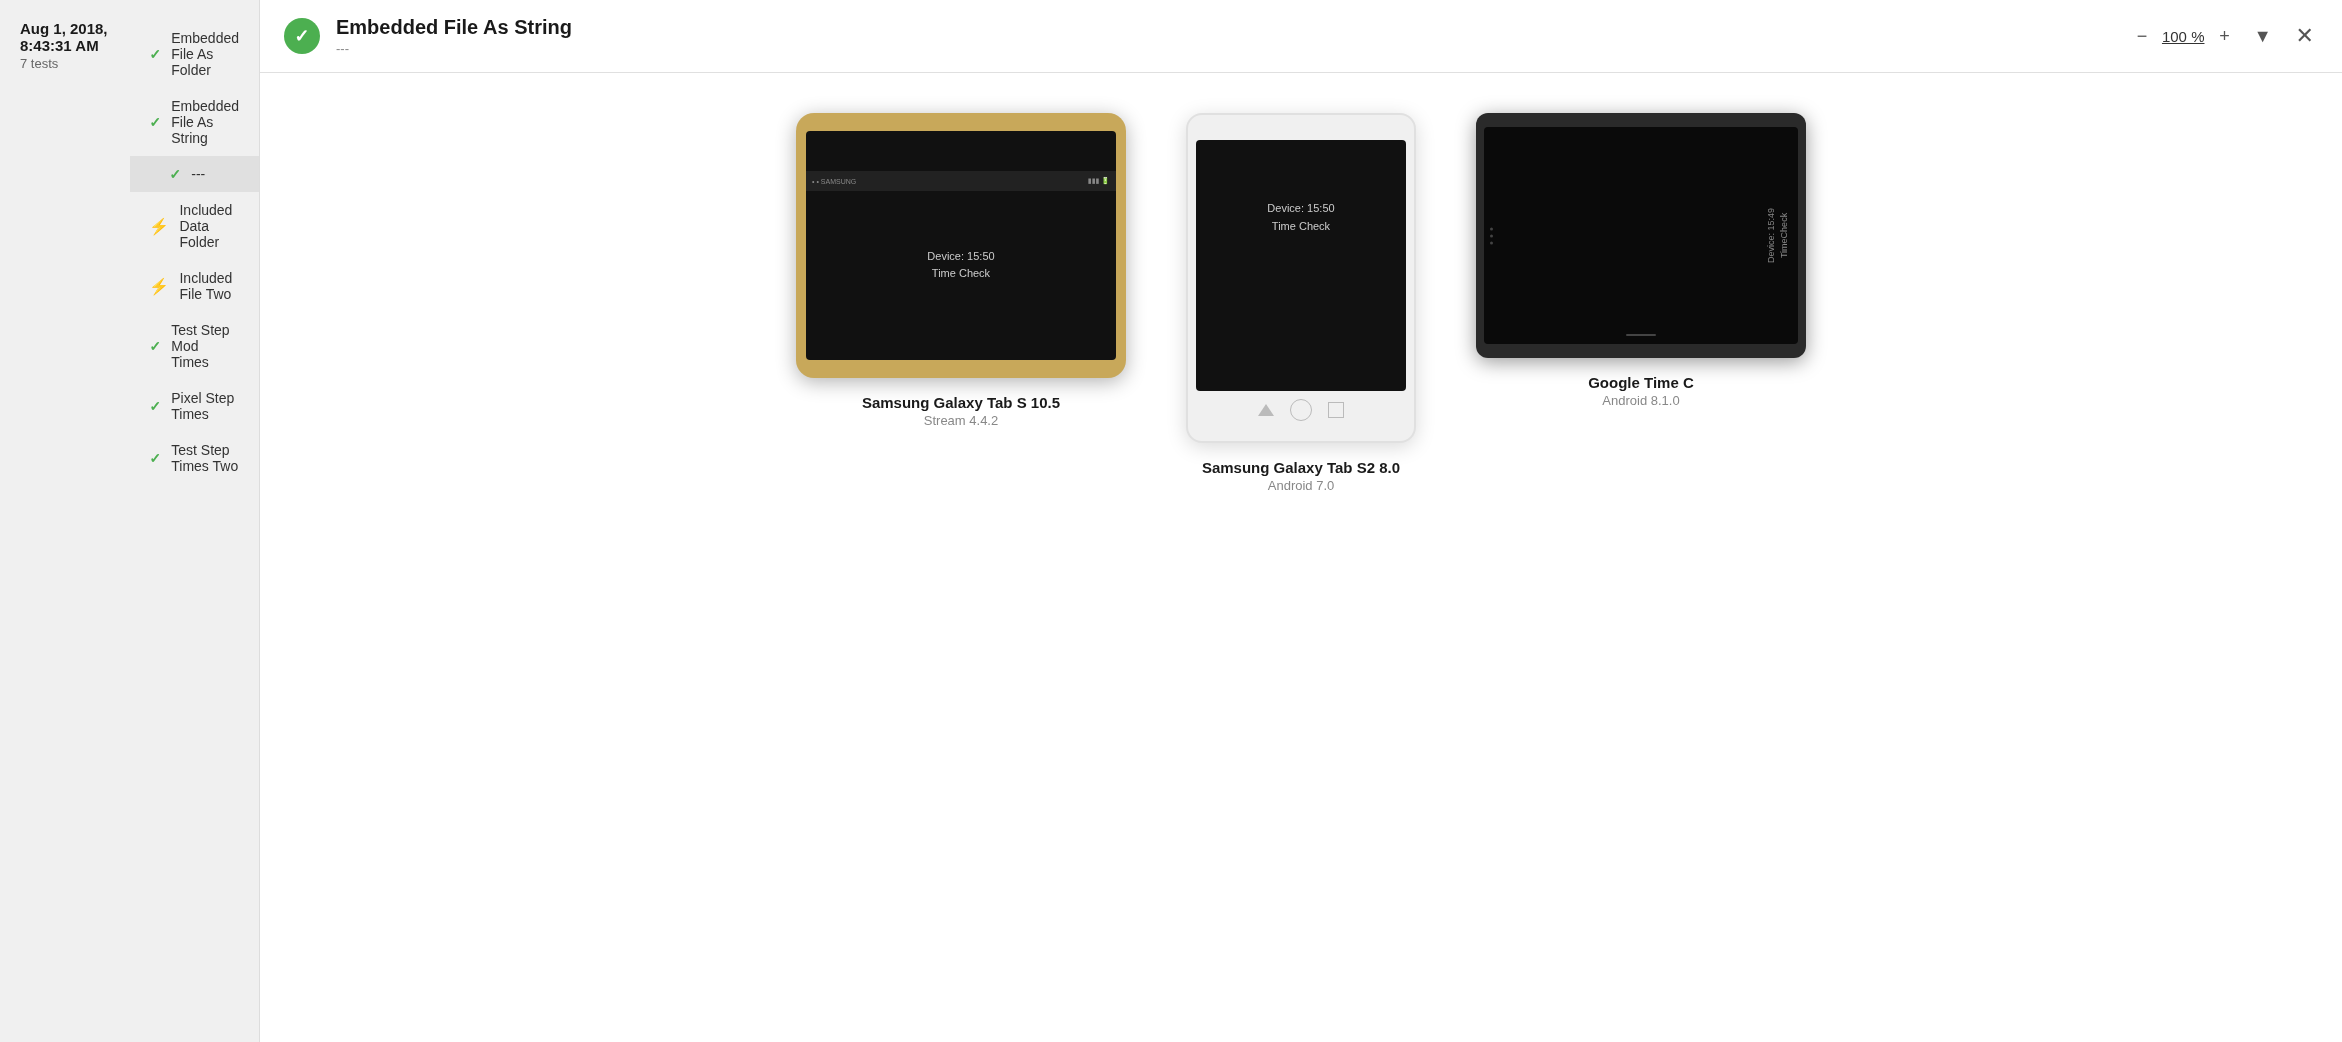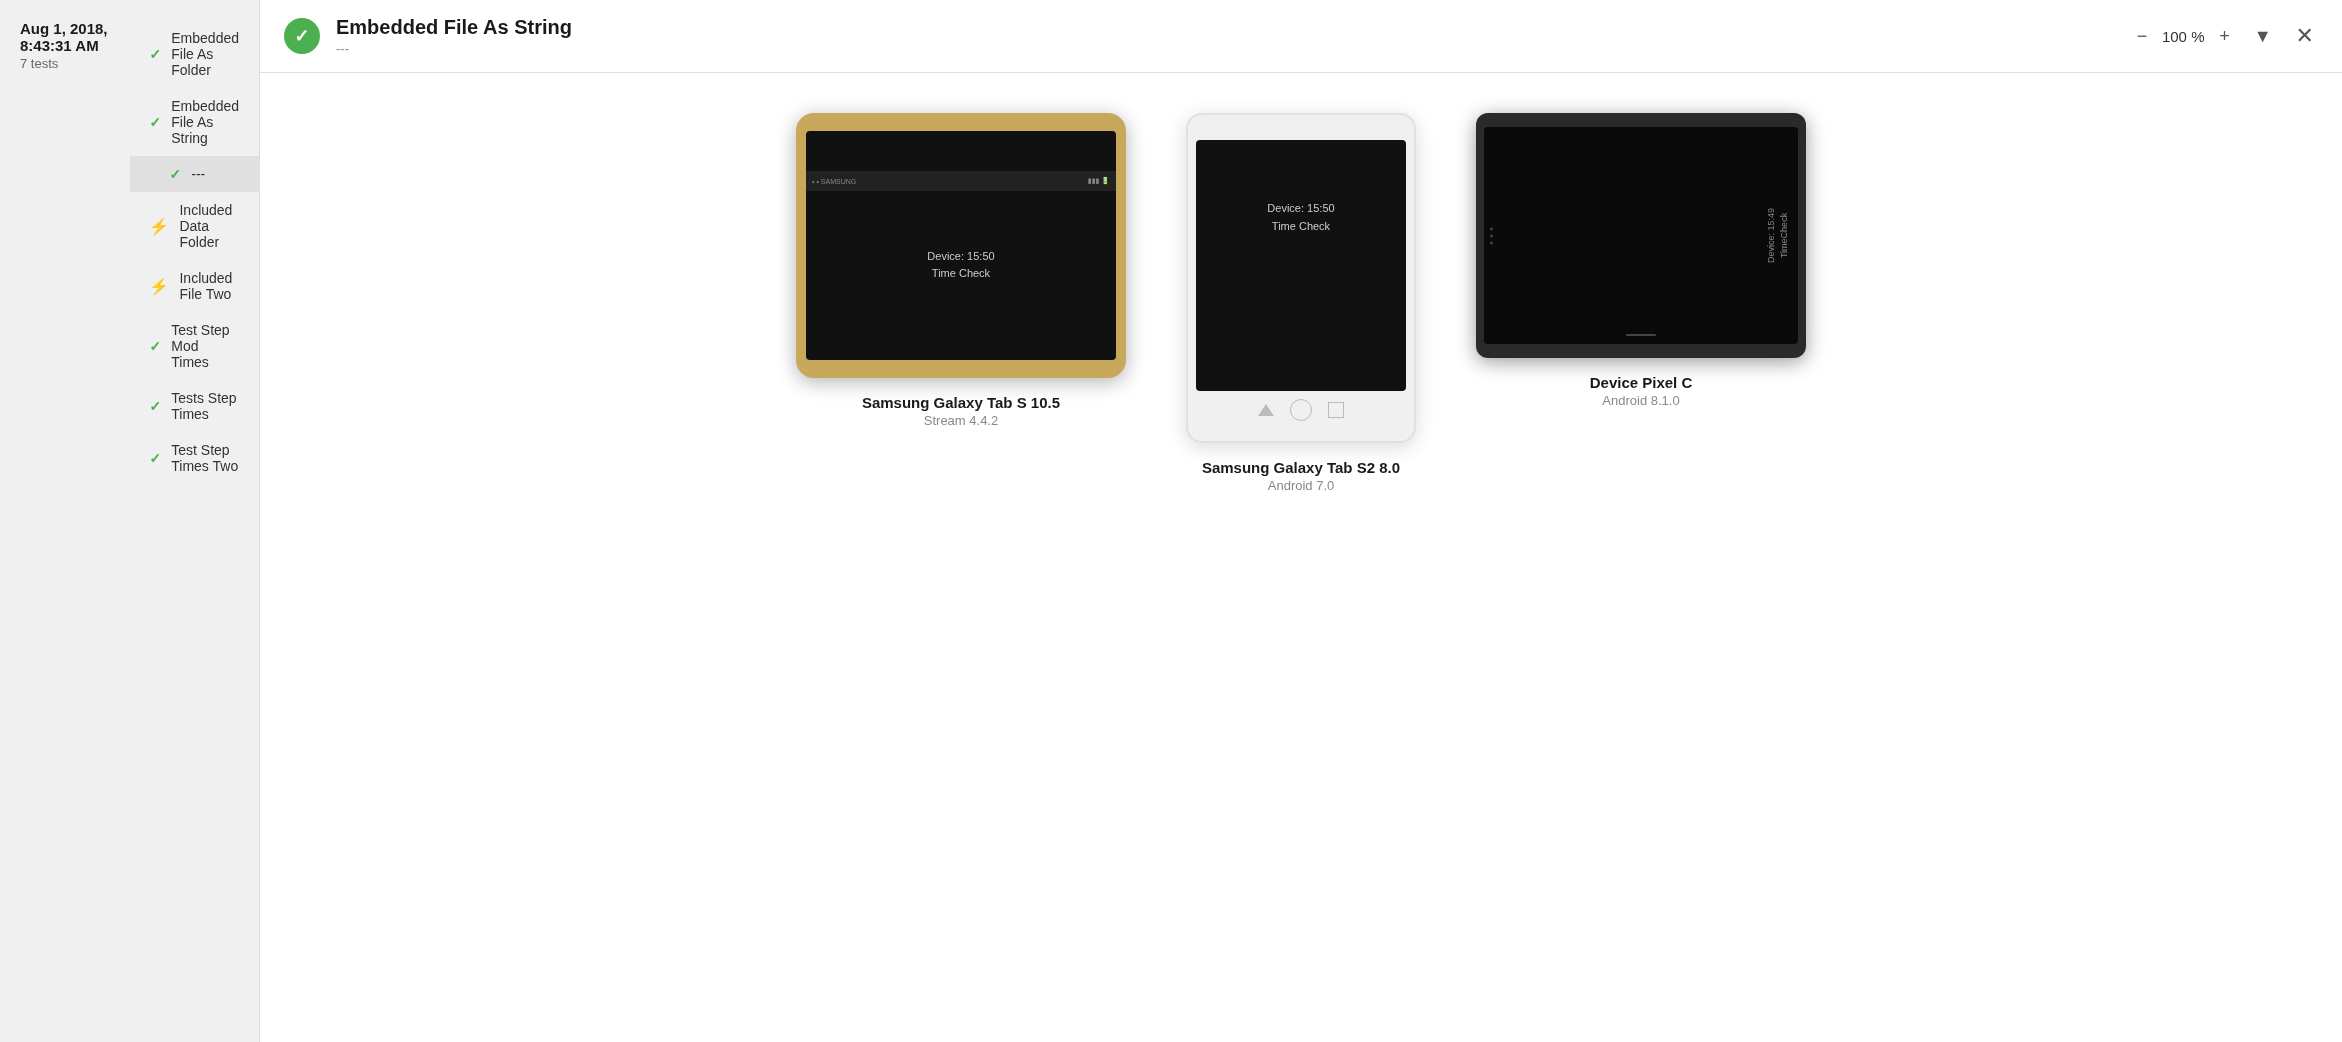--- a/index.html
+++ b/index.html
@@ -162,20 +162,21 @@
       display: flex;
       align-items: center;
       justify-content: center;
     }
 
     .zoom-percent {
       font-size: 15px;
       color: #333;
       min-width: 48px;
       text-align: center;
+      text-decoration: underline;
     }
 
     .filter-btn {
       cursor: pointer;
       font-size: 18px;
       color: #555;
       background: none;
       border: none;
       padding: 4px;
     }
@@ -425,21 +426,21 @@
       <div class="sidebar-item">
         <span class="check-red">⚡</span>
         <span>Included File Two</span>
       </div>
       <div class="sidebar-item">
         <span class="check-green">✓</span>
         <span>Test Step Mod Times</span>
       </div>
       <div class="sidebar-item">
         <span class="check-green">✓</span>
-        <span>Tests Step Times</span>
+        <span>Pixel Step Times</span>
       </div>
       <div class="sidebar-item">
         <span class="check-green">✓</span>
         <span>Test Step Times Two</span>
       </div>
     </div>
 </div>
 
 <div id="main">
 
@@ -518,19 +519,19 @@
             <div class="side-dot"></div>
           </div>
           <div class="screen-text-rotated">
             <span>Device: 15:49</span><br>
             <span>TimeCheck</span>
           </div>
           <div class="bottom-line"></div>
         </div>
       </div>
       <div>
-        <div class="device-name">Device Pixel C</div>
+        <div class="device-name">Google Time C</div>
         <div class="device-os">Android 8.1.0</div>
       </div>
     </div>
 
   </div>
 </div>
 
 </body></html>

